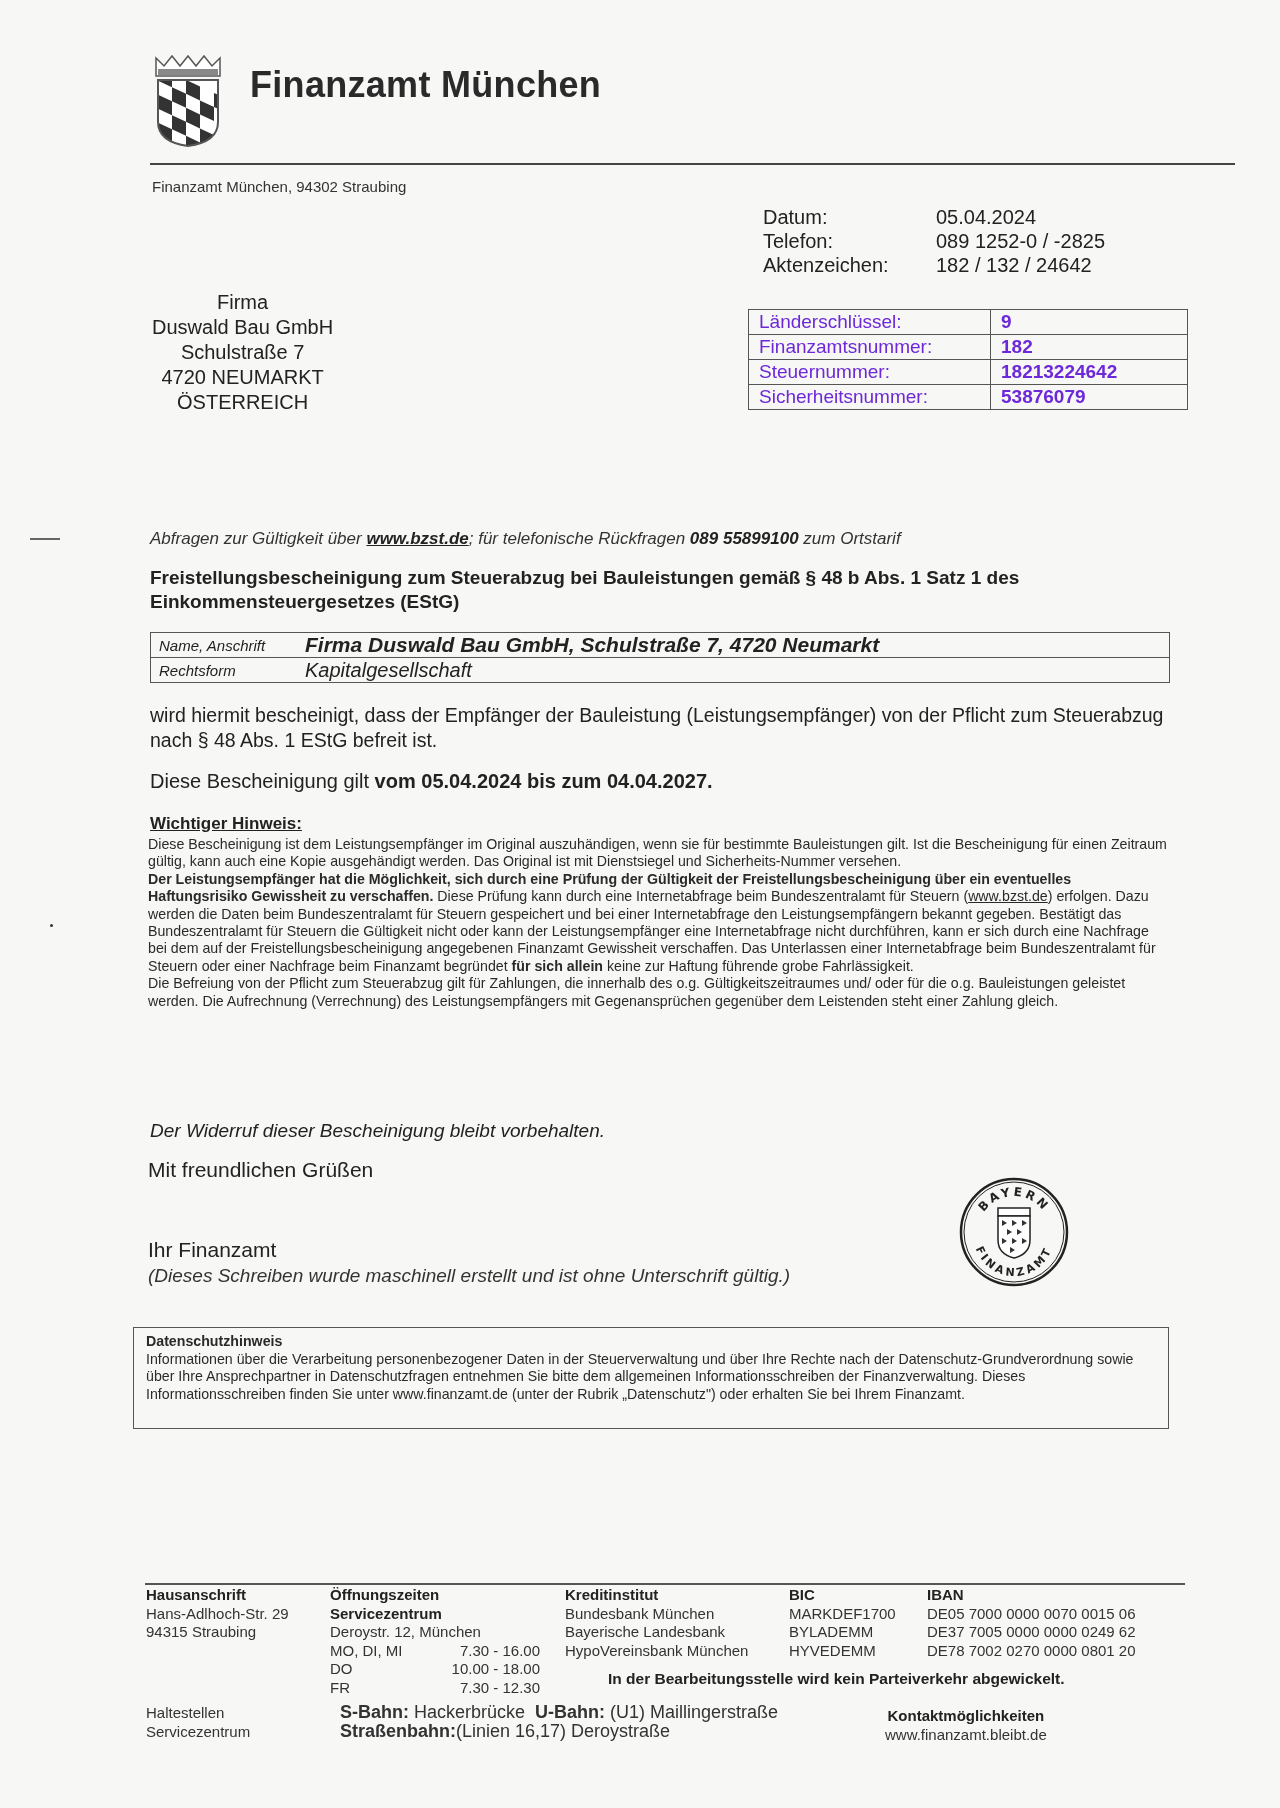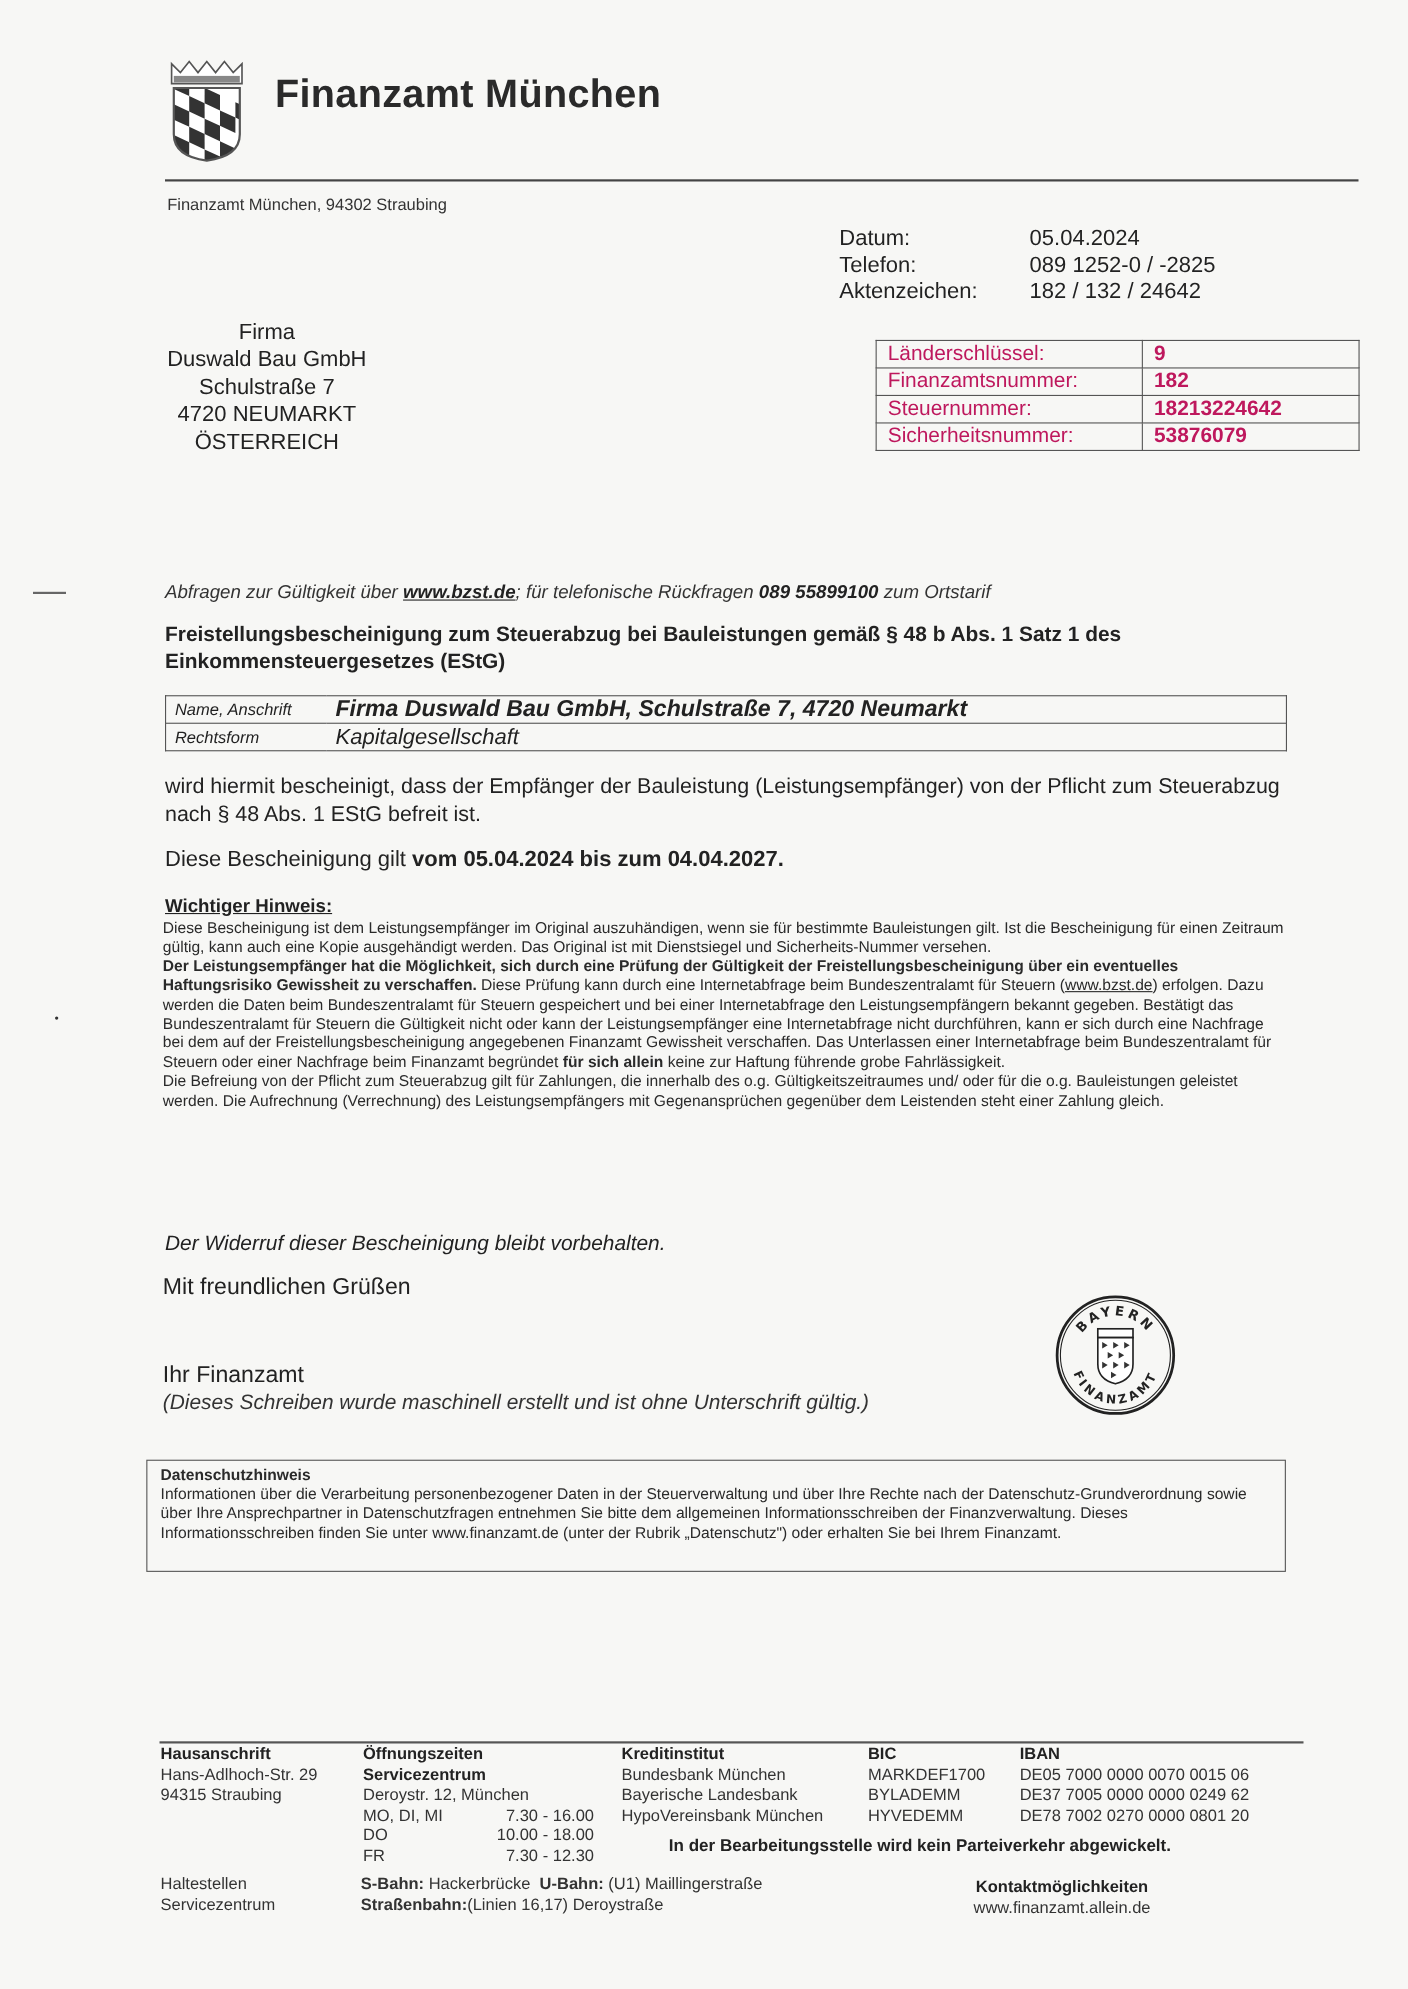--- a/index.html
+++ b/index.html
@@ -7,21 +7,21 @@
        font-family:"Liberation Sans",sans-serif;color:#1a1a1a;}
   .abs{position:absolute;}
   .crest{left:152px;top:52px;width:72px;height:96px;}
   .org-title{left:250px;top:64px;font-size:36px;font-weight:bold;color:#2a2a2a;letter-spacing:0.3px;}
   .hr-top{left:150px;top:163px;width:1085px;height:2px;background:#444;}
   .sender{left:152px;top:178px;font-size:15px;color:#333;}
   .meta{left:763px;top:205px;font-size:20px;line-height:24px;color:#222;}
   .meta .row{display:flex;}
   .meta .k{width:173px;}
   .recipient{left:152px;top:290px;font-size:20px;line-height:25px;color:#222;text-align:center;}
-  table.ids{position:absolute;left:748px;top:309px;border-collapse:collapse;font-size:19px;color:#be185d;margin-left:48px;}
+  table.ids{position:absolute;left:748px;top:309px;border-collapse:collapse;font-size:19px;color:#6d28d9;}
   table.ids td{border:1.5px solid #555;padding:0 10px;height:24px;}
   table.ids td.k{width:221px;}
   table.ids td.v{width:176px;font-weight:bold;}
   .dash-left{left:30px;top:538px;width:30px;height:1.5px;background:#666;}
   .dot-left{left:50px;top:924px;width:3px;height:3px;background:#333;border-radius:50%;}
   .inquiry{left:150px;top:529px;font-size:17px;font-style:italic;color:#333;}
   .inquiry a{font-weight:bold;text-decoration:underline;color:#222;}
   .inquiry b{color:#222;}
   .heading{left:150px;top:566px;width:1000px;font-size:19px;font-weight:bold;line-height:24px;color:#222;}
   table.entity{position:absolute;left:150px;top:632px;width:1020px;border-collapse:collapse;color:#222;}
@@ -48,21 +48,21 @@
   .fc1{left:146px;top:1586px;}
   .fc2{left:330px;top:1586px;}
   .fc2 .hrow{display:flex;}
   .fc2 .d{width:110px;}
   .fc2 .t{width:100px;text-align:right;}
   .fc3{left:545px;top:1586px;margin-left:20px;}
   .fc4{left:789px;top:1586px;}
   .fc5{left:927px;top:1586px;}
   .no-visitors{left:608px;top:1670px;font-size:15.5px;font-weight:bold;color:#222;}
   .stops-label{left:146px;top:1703px;font-size:15px;line-height:19px;color:#333;}
-  .stops{left:328px;top:1703px;font-size:15px;line-height:19px;color:#333;}
+  .stops{left:340px;top:1703px;font-size:18px;line-height:19px;color:#333;}
   .contact{left:885px;top:1706px;font-size:15px;line-height:19px;color:#333;text-align:center;}
   .contact b{color:#222;}
 </style>
 </head>
 <body>
 
 <svg class="abs crest" viewBox="0 0 72 96">
   <defs>
     <clipPath id="shieldclip">
         <path d="M6 28 H66 V70 Q66 90 36 94 Q6 90 6 70 Z"></path>
@@ -259,14 +259,14 @@
 <div class="abs stops-label">
   <div>Haltestellen</div>
   <div>Servicezentrum</div>
 </div>
 <div class="abs stops">
   <div><b>S-Bahn:</b><span> Hackerbrücke</span>&nbsp;&nbsp;<b>U-Bahn:</b><span> (U1) Maillingerstraße</span></div>
   <div><b>Straßenbahn:</b><span>(Linien 16,17) Deroystraße</span></div>
 </div>
 <div class="abs contact">
   <div><b>Kontaktmöglichkeiten</b></div>
-  <div>www.finanzamt.allein.de</div>
+  <div>www.finanzamt.bleibt.de</div>
 </div>
 
 </body></html>

